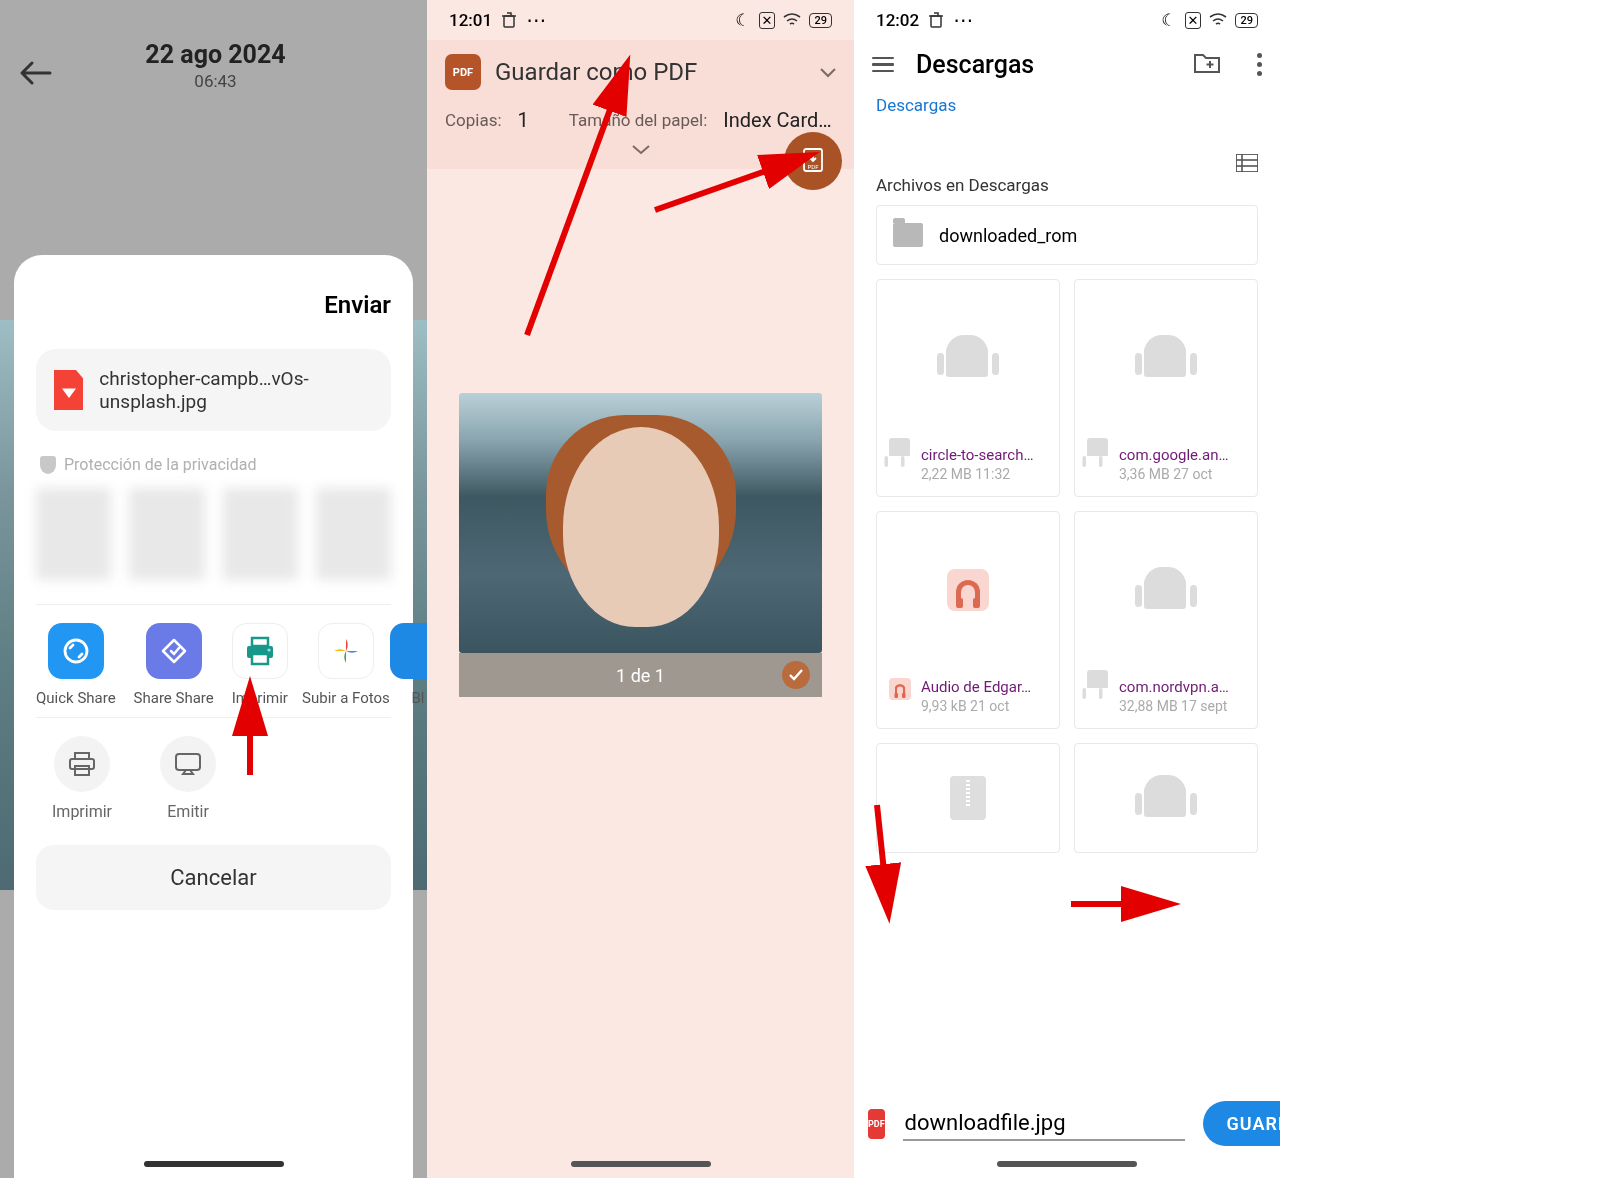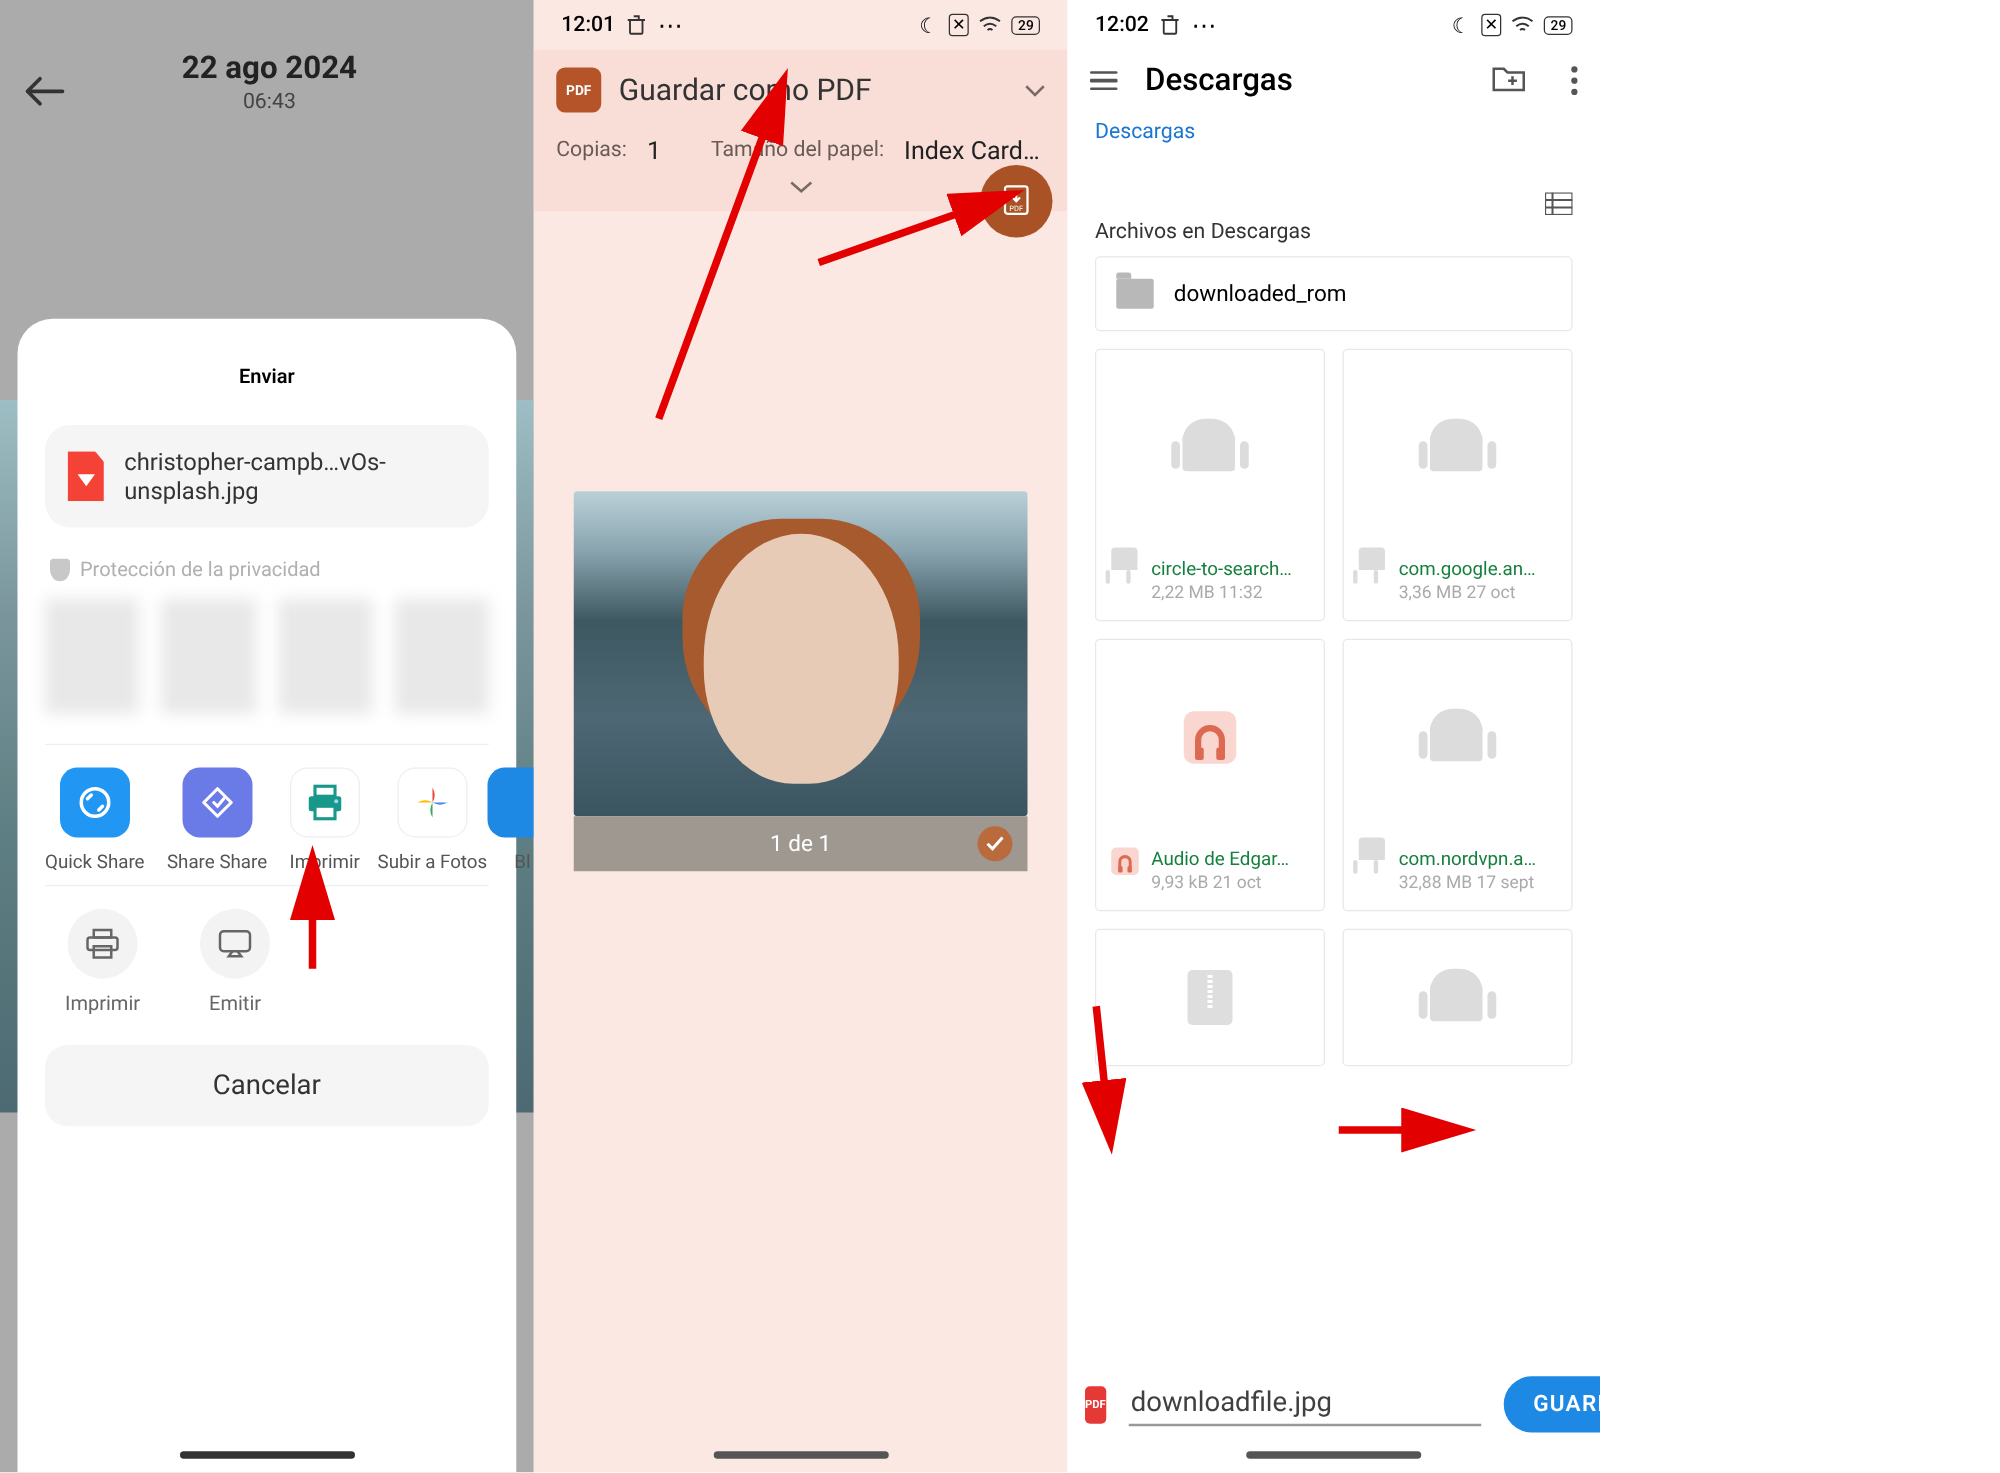--- a/index.html
+++ b/index.html
@@ -8,21 +8,21 @@
 .screen1 { width: 427px; background: #ababab; }
 .screen2 { width: 427px; background: #fce8e3; }
 .screen3 { width: 426px; background: #fff; }
 .s1-header { padding: 40px 18px 0; display: flex; align-items: flex-end; }
 .back-arrow svg { width: 34px; height: 28px; }
 .s1-title { flex: 1; text-align: center; margin-left: -30px; }
 .s1-date { font-size: 25px; font-weight: 700; color: #222; }
 .s1-time { font-size: 17px; color: #444; margin-top: 2px; }
 .photo-strip { position: absolute; top: 320px; left: 0; right: 0; height: 570px; background: linear-gradient(180deg,#9dbec4 0%,#7a969c 30%,#5e7f83 60%,#4d6a72 100%); }
 .sheet { position: absolute; left: 14px; right: 14px; top: 255px; bottom: 0; background: #fff; border-radius: 28px 28px 0 0; padding: 22px; }
-.sheet-title { text-align: center; font-size: 16px; font-weight: 600; margin: 14px 0 30px; }
+.sheet-title { text-align: right; font-size: 24px; font-weight: 600; margin: 14px 0 30px; }
 .file-row { background: #f5f5f5; border-radius: 20px; padding: 18px 18px; display: flex; align-items: center; gap: 16px; }
 .file-icon { width: 34px; height: 40px; background:#f44336; clip-path: polygon(0 0,75% 0,100% 22%,100% 100%,0 100%); position:relative; display:flex; align-items:center; justify-content:center; }
 .file-icon::after{content:"";width:14px;height:12px;background:#fff;clip-path:polygon(50% 0,100% 80%,0 80%);transform:rotate(180deg) translateY(-2px);}
 .file-name { font-size: 19px; color: #333; }
 .privacy { margin: 24px 4px 14px; display:flex; align-items:center; gap:8px; color:#b0b0b0; font-size:16px; }
 .shield{width:16px;height:18px;background:#c8c8c8;border-radius:3px 3px 50% 50%;}
 .contacts { display:flex; gap:18px; margin: 6px 0 24px; }
 .contact{width:78px;height:92px;background:#e8e8e8; filter:blur(6px);}
 .divider{height:1px;background:#eee;margin:8px 0 18px;}
 .apps-row{display:flex;gap:18px;margin-bottom:10px;}
@@ -81,26 +81,26 @@
 .android-ic .arm{width:7px;height:22px;background:#dcdcdc;border-radius:4px;position:absolute;top:20px;}
 .android-ic .arm.l{left:-9px}.android-ic .arm.r{right:-9px}
 .hp-ic{width:42px;height:42px;background:#f9d6cf;border-radius:8px;display:flex;align-items:center;justify-content:center;}
 .hp-ic .inner{width:24px;height:20px;border:5px solid #dc6a52;border-bottom:none;border-radius:14px 14px 0 0;position:relative;}
 .hp-ic .inner::before,.hp-ic .inner::after{content:"";position:absolute;bottom:-8px;width:7px;height:10px;background:#dc6a52;border-radius:2px;}
 .hp-ic .inner::before{left:-5px}.hp-ic .inner::after{right:-5px}
 .zip-ic{width:36px;height:44px;background:#dedede;border-radius:4px;position:relative;}
 .zip-ic::after{content:"";position:absolute;left:50%;top:4px;transform:translateX(-50%);width:4px;height:28px;background:repeating-linear-gradient(#fff 0,#fff 2px,#dedede 2px,#dedede 4px);}
 .card-meta{padding:10px 12px 14px;display:flex;gap:10px;align-items:flex-start;}
 .meta-ic{width:22px;height:22px;flex-shrink:0;}
-.meta-txt .fn{font-size:15px;color:#15803d;white-space:nowrap;overflow:hidden;text-overflow:ellipsis;max-width:116px;}
+.meta-txt .fn{font-size:15px;color:#701a75;white-space:nowrap;overflow:hidden;text-overflow:ellipsis;max-width:116px;}
 .meta-txt .fs{font-size:14px;color:#aaa;margin-top:2px;}
 .pdf-s{background:#e53935;border-radius:4px;color:#fff;font-size:9px;font-weight:700;display:flex;align-items:center;justify-content:center;}
 .footer-bar{position:absolute;bottom:0;left:0;right:0;display:flex;align-items:center;padding:14px 14px 32px;gap:18px;background:#fff;}
 .pdf-chip{width:30px;height:30px;}
-.fn-input{flex:1;font-size:22px;color:#404040;border:none;border-bottom:2px solid #999;padding:4px 2px;outline:none;background:transparent;}
+.fn-input{flex:1;font-size:22px;color:#000000;border:none;border-bottom:2px solid #999;padding:4px 2px;outline:none;background:transparent;}
 .save-btn{background:#1e88e5;color:#fff;border:none;border-radius:28px;padding:12px 24px;font-size:18px;font-weight:600;letter-spacing:1px;}
 .arrow{position:absolute;pointer-events:none;}
 .arrow svg{overflow:visible;}
 </style>
 </head>
 <body>
 
 <div class="screen screen1">
   <div class="s1-header">
     <div class="back-arrow">

